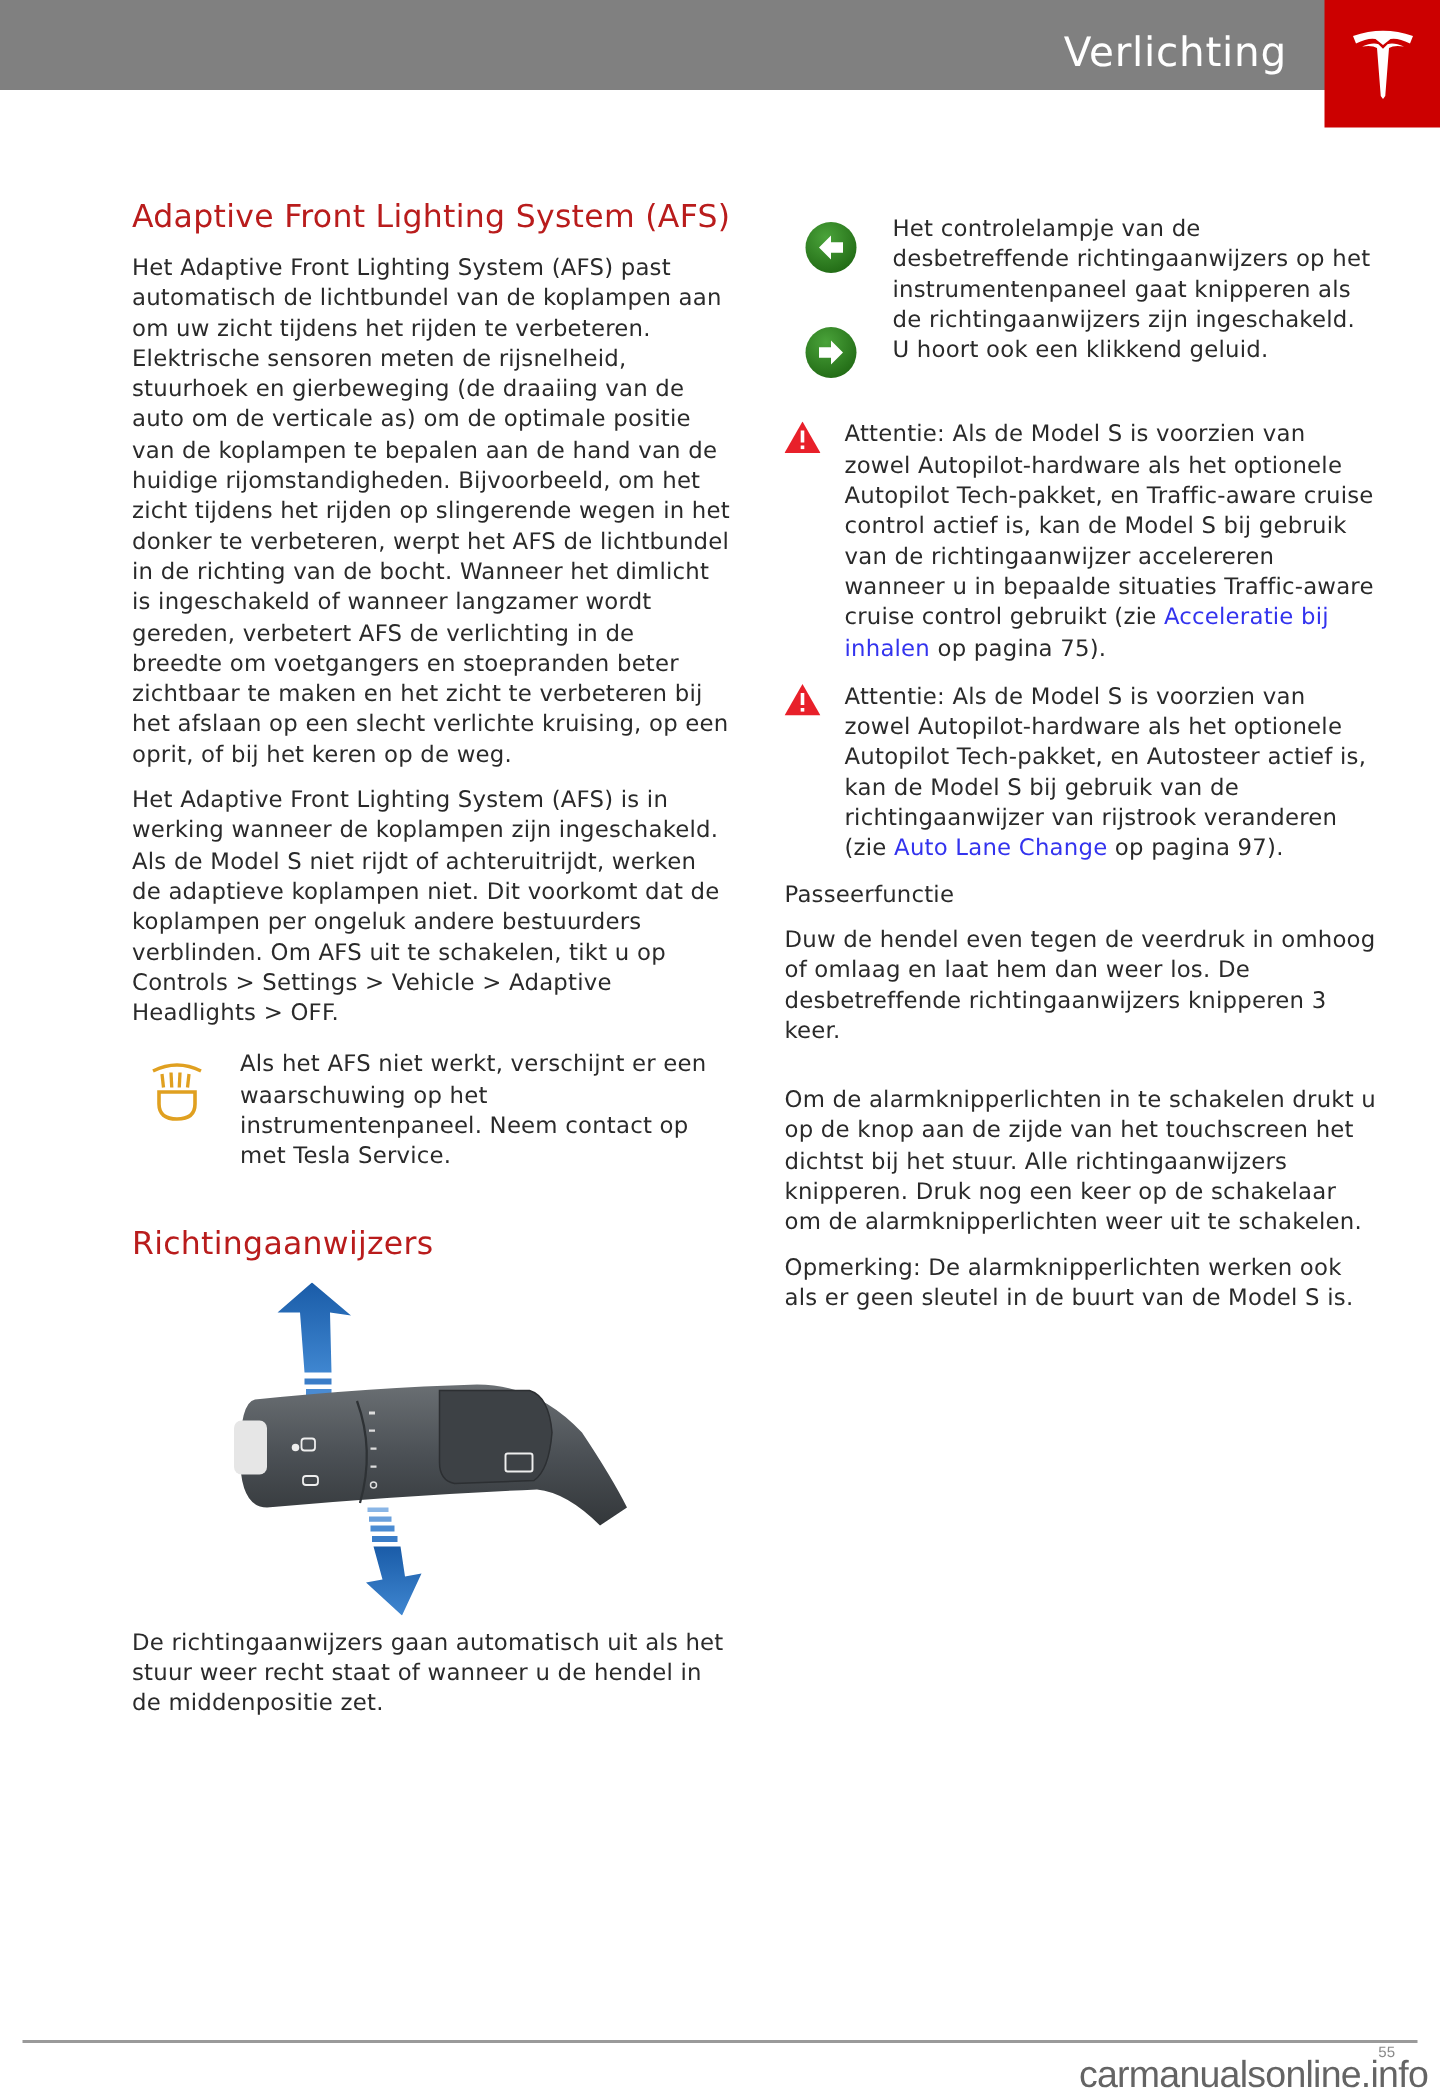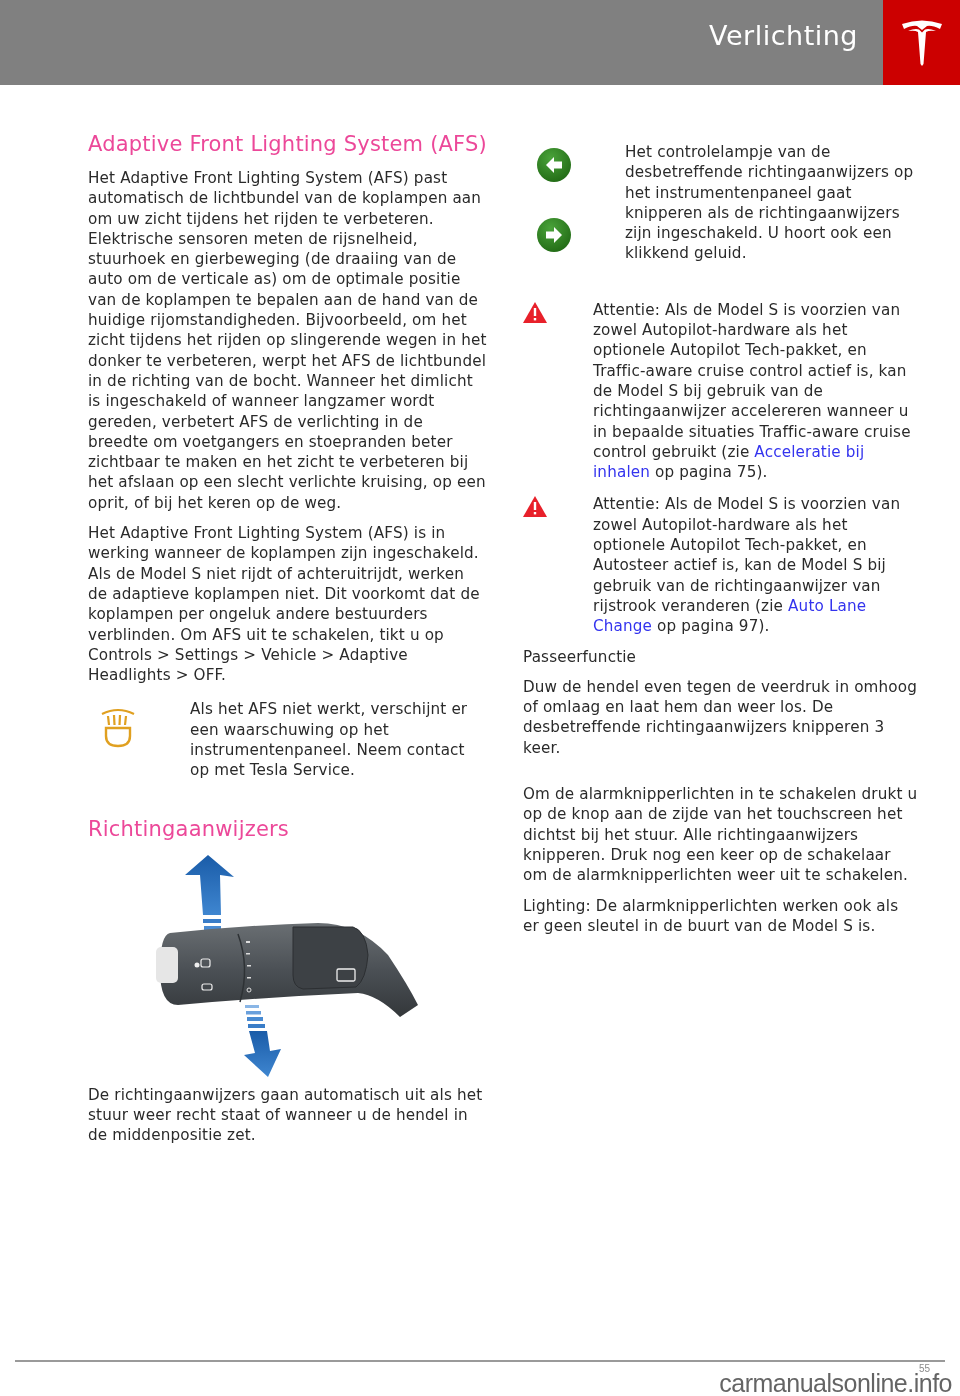--- a/index.html
+++ b/index.html
@@ -2,45 +2,45 @@
 <html><head>
   <meta charset="utf-8">
   <style>
     html, body { margin: 0; padding: 0; }
     body {
       width: 960px; height: 1396px; position: relative; overflow: hidden;
       background: #ffffff; color: #222222;
       font-family: "DejaVu Sans", sans-serif;
     }
     .header {
-      position: absolute; left: 0; top: 0; width: 960px; height: 85px;
+      position: absolute; left: 0; top: 0; width: 960px; height: 60px;
       background: #808080;
     }
     .header-title {
       position: absolute; right: 102px; top: 20px;
       color: #ffffff; font-size: 27px; letter-spacing: 0.5px;
       font-family: "DejaVu Sans", sans-serif; font-weight: normal;
     }
     .logo-box {
       position: absolute; right: 0; top: 0; width: 77px; height: 85px;
       background: #cc0000; display: flex; align-items: center; justify-content: center;
     }
     .col { position: absolute; top: 130px; }
     .col-left { left: 88px; width: 400px; }
     .col-right { left: 523px; width: 395px; }
     h2 {
       font-weight: normal; font-size: 21px; line-height: 28px; margin: 0 0 10px 0;
-      color: #ec4899; letter-spacing: 0.2px;
+      color: #b91c1c; letter-spacing: 0.2px;
     }
     p {
       margin: 0 0 10px 0; font-size: 15.2px; line-height: 20.3px; color: #2a2a2a;
       letter-spacing: 0.15px;
     }
     a, .link { color: #3333ee; text-decoration: none; }
-    .note { display: flex; align-items: flex-start; gap: 30px; }
+    .note { display: flex; align-items: flex-start; }
     .note .ico { width: 72px; flex: 0 0 72px; }
     .note .txt { flex: 1; }
     .warn .ico { width: 40px; flex: 0 0 40px; padding-top: 2px; }
     .illus { position: relative; height: 222px; margin: 12px 0 8px 0; }
     .footer-line {
       position: absolute; left: 15px; right: 15px; top: 1360px; height: 2px; background: #9a9a9a;
     }
     .footer-left {
       position: absolute; left: 30px; top: 1439px; font-size: 15px; color: #8a8a8a;
       font-family: "Liberation Sans", sans-serif;
@@ -195,20 +195,20 @@
     </div>
   </div>
 
   <section style="">
     <p>Passeerfunctie</p>
     <p>Duw de hendel even tegen de veerdruk in omhoog of omlaag en laat hem dan weer los. De desbetreffende richtingaanwijzers knipperen 3 keer.</p>
   </section>
 
   <section style="margin-top:26px;">
     <p>Om de alarmknipperlichten in te schakelen drukt u op de knop aan de zijde van het touchscreen het dichtst bij het stuur. Alle richtingaanwijzers knipperen. Druk nog een keer op de schakelaar om de alarmknipperlichten weer uit te schakelen.</p>
-    <p>Lighting: De alarmknipperlichten werken ook als er geen sleutel in de buurt van de Model S is.</p>
+    <p>Opmerking: De alarmknipperlichten werken ook als er geen sleutel in de buurt van de Model S is.</p>
   </section>
 </div>
 
 <div class="footer-line"></div>
 <div class="footer-left">Driving</div>
 <div class="footer-right">55</div>
 <div class="watermark">carmanualsonline.info</div>
 
 </body></html>

